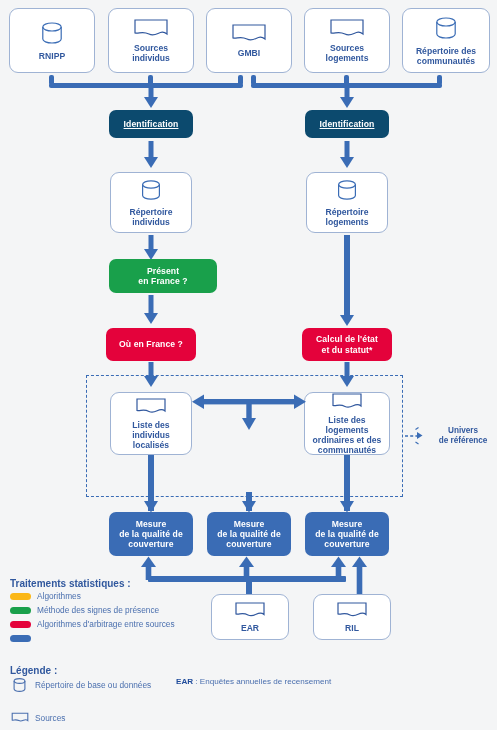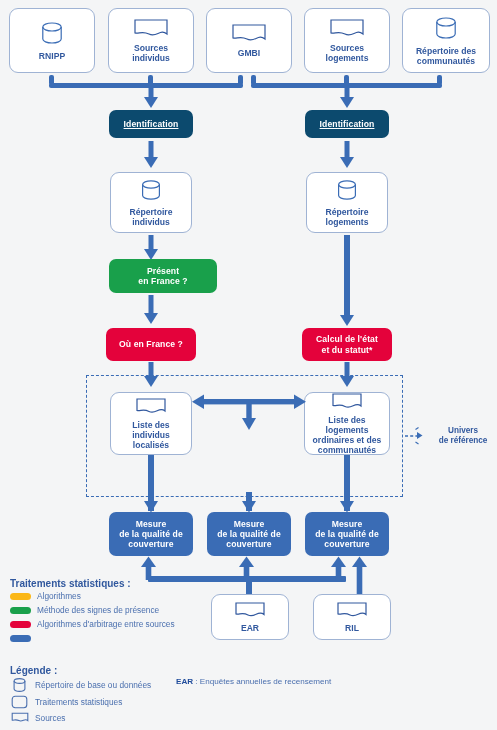--- a/index.html
+++ b/index.html
@@ -377,28 +377,20 @@
   <div class="legend-row" style="left:10px;top:677px;width:170px;align-items:center;">
     <span class="legend-ic">
       <svg width="15" height="17" viewBox="0 0 15 17">
         <ellipse cx="7.5" cy="4" rx="5.4" ry="2.4" fill="none" stroke="#4a6fae" stroke-width="1.1"></ellipse>
         <path d="M2.1 4 L2.1 12 A5.4 2.4 0 0 0 12.9 12 L12.9 4" fill="none" stroke="#4a6fae" stroke-width="1.1"></path>
       </svg>
     </span>
     <span class="legend-text">Répertoire de base ou données</span>
   </div>
 
-  <div class="legend-row" style="left:10px;top:695px;width:170px;align-items:center;">
-    <span class="legend-ic">
-      <svg width="17" height="14" viewBox="0 0 17 14">
-        <rect x="1.2" y="1.2" width="14.6" height="11.6" rx="3" fill="none" stroke="#4a6fae" stroke-width="1.1"></rect>
-      </svg>
-    </span>
-    <span class="legend-text">Traitements statistiques</span>
-  </div>
 
   <div class="legend-row" style="left:10px;top:712px;width:170px;align-items:center;">
     <span class="legend-ic">
       <svg width="18" height="12" viewBox="0 0 18 12">
         <path d="M1.2 1.2 H16.8 V8.6 C13.6 5.6 11.8 10.6 7.8 8.6 C4.4 6.9 3 8.6 1.2 8.1 Z" fill="none" stroke="#4a6fae" stroke-width="1.1"></path>
       </svg>
     </span>
     <span class="legend-text">Sources</span>
   </div>
 

